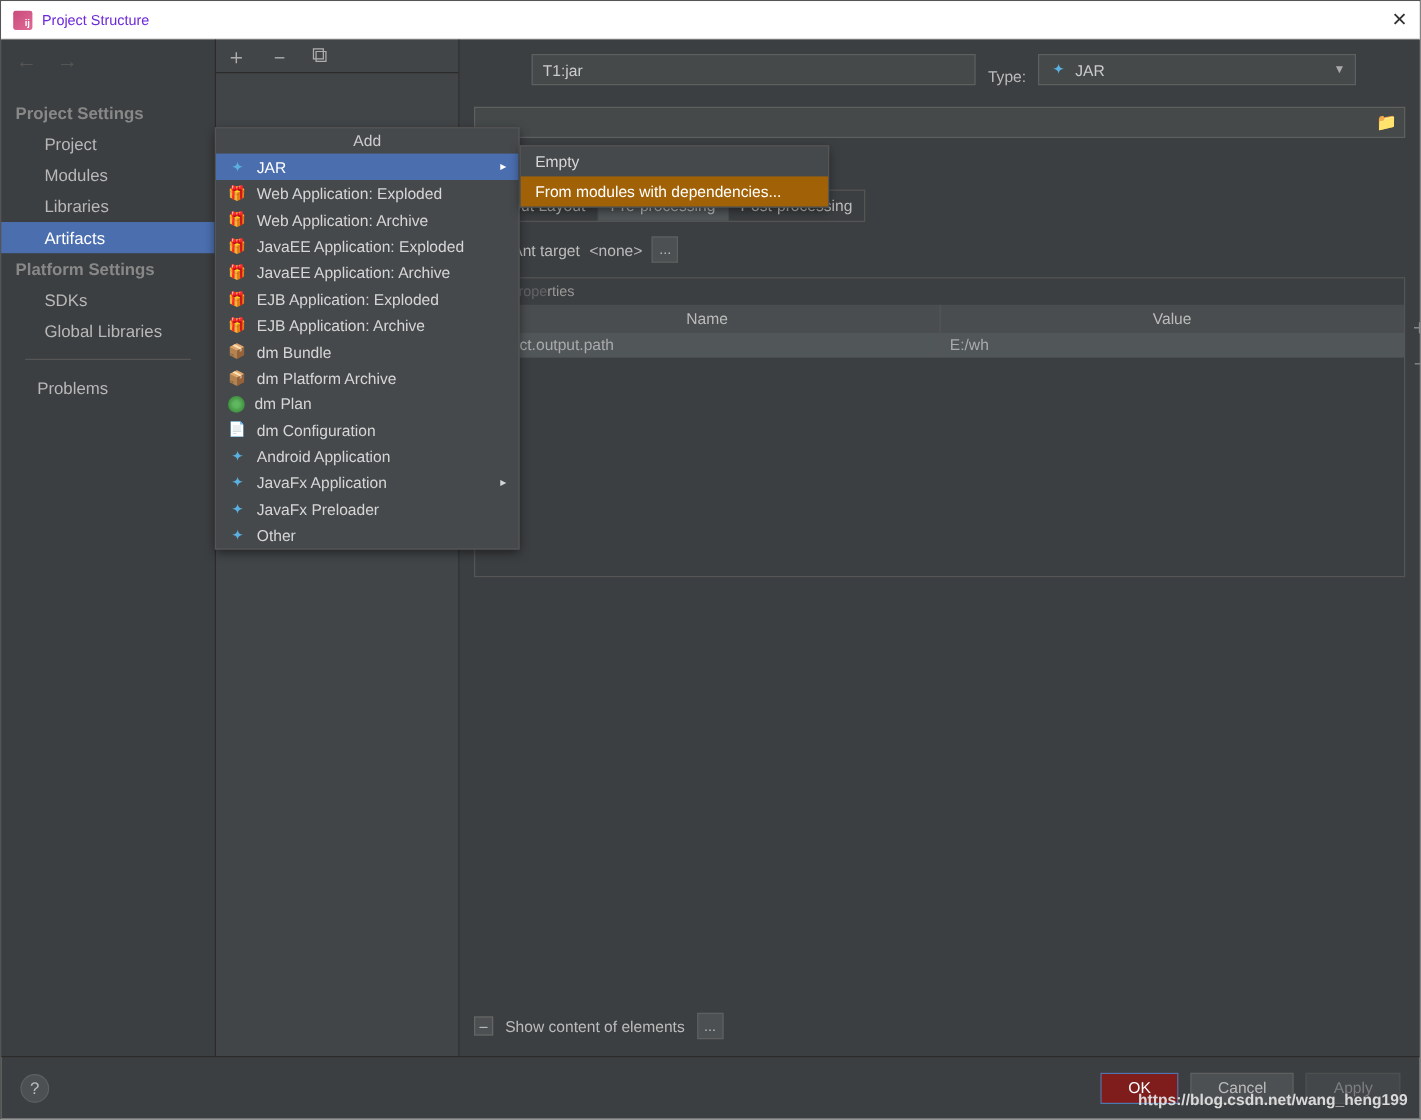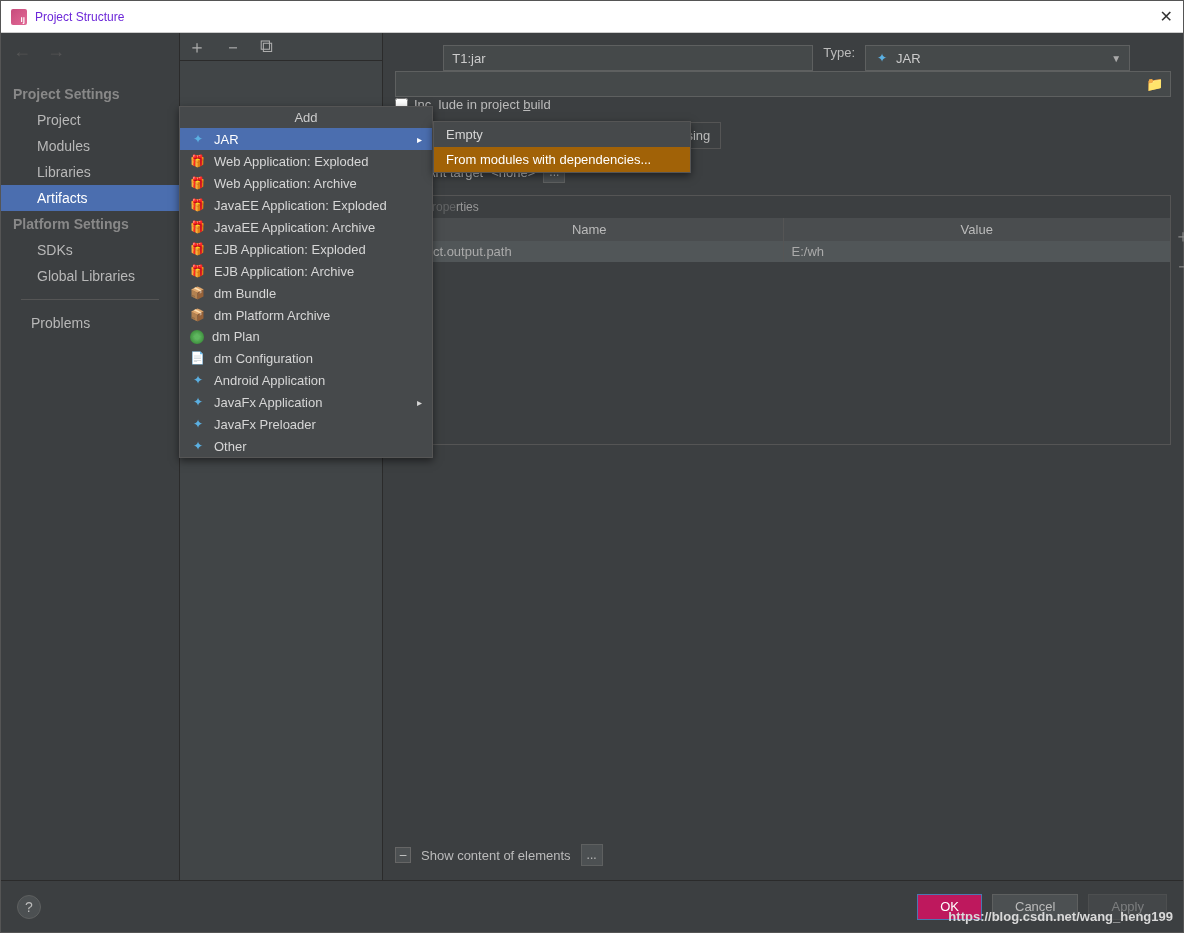--- a/index.html
+++ b/index.html
@@ -14,21 +14,21 @@
 .navbtns { position:absolute; top:8px; left:12px; display:flex; gap:16px; color:#555; font-size:18px; }
 .sidebar { width: 178px; background: #3c3f41; padding-top: 48px; font-size: 14px; }
 .sidebar .heading { color: #888; padding: 5px 12px; font-size:14px; font-weight: bold; }
 .sidebar .item { padding: 5px 12px 5px 36px; color: #b8b8b8; cursor: pointer; }
 .sidebar .item.selected { background: #4b6eaf; color: #fff; }
 .sidebar .divider { border-top: 1px solid #555; margin: 10px 20px; }
 .midpanel { width: 204px; background: #414547; border-left: 1px solid #2b2b2b; border-right: 1px solid #2b2b2b; position: relative; }
 .midtoolbar { height: 28px; display: flex; align-items: center; padding: 0 8px; gap: 18px; color: #adadad; font-size: 18px; border-bottom: 1px solid #2b2b2b; }
 .midtoolbar span { cursor:pointer; }
 .content { flex: 1; background: #3c3f41; position: relative; color: #bbb; font-size: 13px; padding: 12px 12px 0 12px; display:flex; flex-direction:column;}
-.row { display: flex; align-items: flex-start; margin-bottom: 0; gap: 10px; }
+.row { display: flex; align-items: flex-end; margin-bottom: 18px; gap: 10px; }
 .textinput { background: #45494a; border: 1px solid #5e6060; color: #ccc; padding: 4px 8px; height: 26px; font-size: 13px; }
 .namefield { width: 370px; }
 .typefield { width: 265px; display:flex; align-items:center; gap:6px; padding-left:8px; position:relative;}
 .typefield .dd-arrow { margin-left:auto; color:#aaa; font-size:10px; }
 .bigfield { flex:1; position:relative; }
 .folder-icon { position:absolute; right:6px; top:4px; color:#888; font-size:14px;}
 .checkbox-row { display:flex; align-items:center; gap:6px; margin-bottom:10px;}
 .tabs { display:flex; border:1px solid #555; width:fit-content; margin-bottom:12px;}
 .tab { padding: 5px 10px; font-size:13px; color:#bbb; border-right:1px solid #555;}
 .tab:last-child { border-right:none;}
@@ -42,21 +42,21 @@
 .props-th:last-child { border-right:none;}
 .props-row { display:flex; background:#515658;}
 .props-td { flex:1; padding:3px 8px; color:#aaa; font-size:13px; border-right:1px solid #555;}
 .props-td:last-child{ border-right:none;}
 .side-plusminus { position:absolute; right:-22px; top:28px; display:flex; flex-direction:column; gap:6px; color:#888; font-size:18px;}
 .show-content-bar { margin-top:auto; padding:12px 0 14px 0; display:flex; align-items:center; gap:10px; color:#bbb;}
 .collapse-square { width:16px; height:16px; background:#4c5052; border:1px solid #666; display:flex; align-items:center; justify-content:center; color:#ccc; font-size:12px; line-height:1;}
 .footer { height:52px; background:#3c3f41; border-top:1px solid #2b2b2b; display:flex; align-items:center; padding:0 16px; gap:10px; color:#bbb;}
 .help-icon { width:24px; height:24px; border-radius:50%; background:#4c5052; border:1px solid #5e6060; display:flex; align-items:center; justify-content:center; color:#bbb; font-size:14px; margin-right:auto;}
 .btn { height:26px; border:1px solid #5e6060; background:#4c5052; color:#bbb; font-size:13px; padding:0 22px; cursor:pointer;}
-.btn.primary { background:#be185d; border-color:#4a78b0; color:#fff;}
+.btn.primary { background:#7f1d1d; border-color:#4a78b0; color:#fff;}
 .btn.disabled { opacity:.5;}
 
 .popup-add { position:absolute; left:178px; top:62px; width:254px; background:#46494b; border:1px solid #555; z-index:30; font-size:13px; color:#d6d6d6; box-shadow:0 3px 8px rgba(0,0,0,.5);margin-top:11px;}
 .popup-add .hdr { text-align:center; padding:3px 0; color:#ccc;}
 .popup-add .mitem { display:flex; align-items:center; padding:3px 10px; gap:8px; cursor:pointer;}
 .popup-add .mitem.selected { background:#4b6eaf; color:#fff;}
 .popup-add .mitem .sub-arrow { margin-left:auto; font-size:10px;}
 .popup-jar { position:absolute; left:432px; top:88px; width:258px; background:#46494b; border:1px solid #555; z-index:31; font-size:13px; color:#d6d6d6; box-shadow:0 3px 8px rgba(0,0,0,.5);}
 .popup-jar .mitem { padding:5px 12px; cursor:pointer;}
 .popup-jar .mitem.selected { background:#a16207; color:#fff;}

